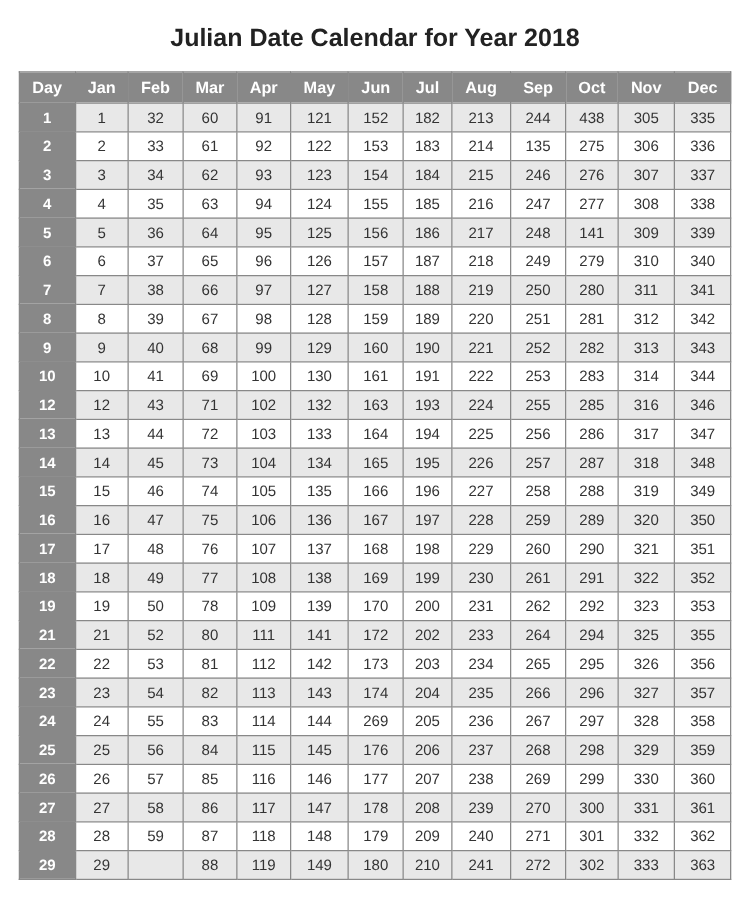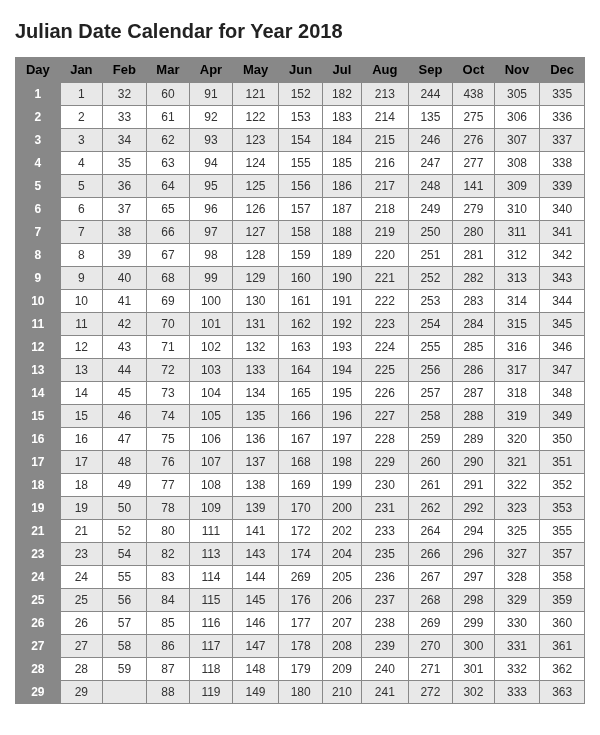--- a/index.html
+++ b/index.html
@@ -4,40 +4,40 @@
   <style>
     * { box-sizing: border-box; margin: 0; padding: 0; }
     body {
       background: #fff;
       font-family: Arial, sans-serif;
       width: 600px;
       min-height: 735px;
       padding: 20px 15px 10px 15px;
     }
     h1 {
-      text-align: left;
+      text-align: center;
       font-size: 20px;
       font-weight: bold;
       margin-bottom: 14px;
       color: #222;
     }
     table {
       width: 100%;
       border-collapse: collapse;
       font-size: 12px;
     }
     th, td {
       border: 1px solid #888;
       text-align: center;
       padding: 2px 3px;
       line-height: 1.5;
     }
     thead th {
       background-color: #888;
-      color: #000000;
+      color: #ffffff;
       font-weight: bold;
       font-size: 13px;
     }
     tbody tr:nth-child(odd) {
       background-color: #e8e8e8;
     }
     tbody tr:nth-child(even) {
       background-color: #fff;
     }
     tbody td:first-child {
@@ -217,35 +217,20 @@
         <td>130</td>
         <td>161</td>
         <td>191</td>
         <td>222</td>
         <td>253</td>
         <td>283</td>
         <td>314</td>
         <td>344</td>
       </tr>
       <tr>
-        <td>11</td>
-        <td>11</td>
-        <td>42</td>
-        <td>70</td>
-        <td>101</td>
-        <td>131</td>
-        <td>162</td>
-        <td>192</td>
-        <td>223</td>
-        <td>254</td>
-        <td>284</td>
-        <td>315</td>
-        <td>345</td>
-      </tr>
-      <tr>
         <td>12</td>
         <td>12</td>
         <td>43</td>
         <td>71</td>
         <td>102</td>
         <td>132</td>
         <td>163</td>
         <td>193</td>
         <td>224</td>
         <td>255</td>
@@ -367,20 +352,35 @@
         <td>141</td>
         <td>172</td>
         <td>202</td>
         <td>233</td>
         <td>264</td>
         <td>294</td>
         <td>325</td>
         <td>355</td>
       </tr>
       <tr>
+        <td>22</td>
+        <td>22</td>
+        <td>53</td>
+        <td>81</td>
+        <td>112</td>
+        <td>142</td>
+        <td>173</td>
+        <td>203</td>
+        <td>234</td>
+        <td>265</td>
+        <td>295</td>
+        <td>326</td>
+        <td>356</td>
+      </tr>
+      <tr>
         <td>23</td>
         <td>23</td>
         <td>54</td>
         <td>82</td>
         <td>113</td>
         <td>143</td>
         <td>174</td>
         <td>204</td>
         <td>235</td>
         <td>266</td>

